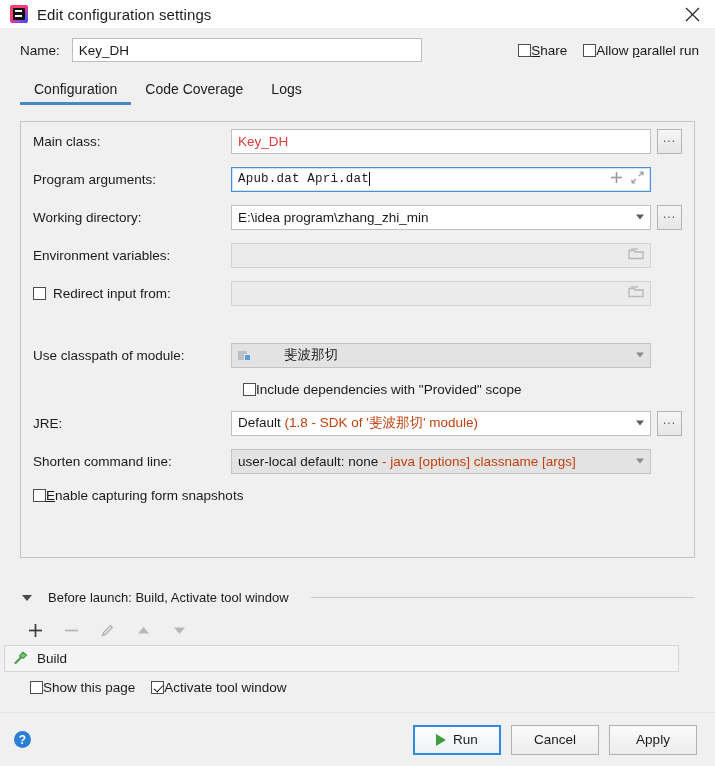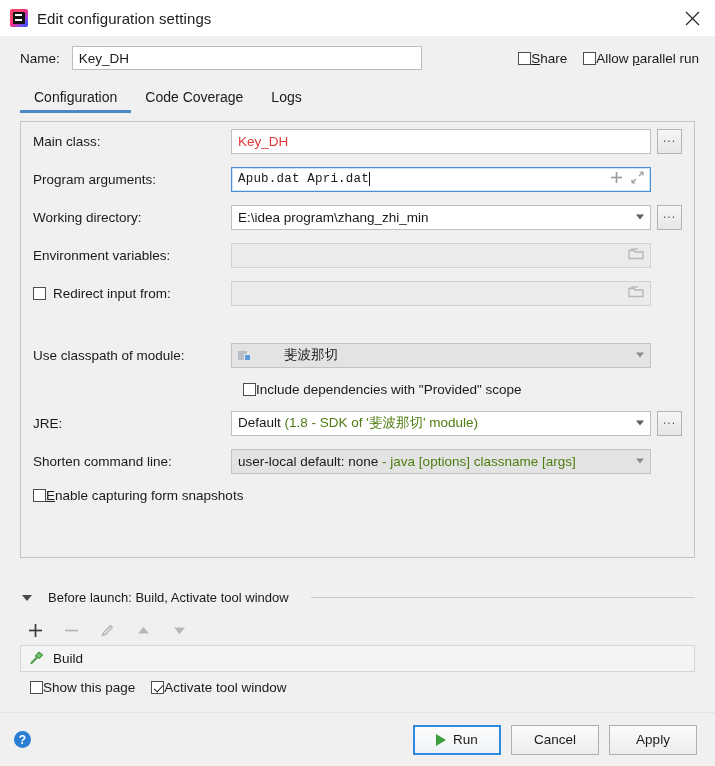--- a/index.html
+++ b/index.html
@@ -12,21 +12,21 @@
     background: #f0f0f0;
     font-family: "Liberation Sans", sans-serif;
     font-size: 13.5px;
     color: #1a1a1a;
     overflow: hidden;
     position: relative;
   }
 
   
   .titlebar {
-    height: 36px;
+    height: 28px;
     background: #ffffff;
     display: flex;
     align-items: center;
     padding: 0 0 0 10px;
     box-sizing: border-box;
   }
   .app-icon {
     width: 18px;
     height: 18px;
     border-radius: 2px;
@@ -221,21 +221,21 @@
     letter-spacing: 0.2px;
   }
   .caret {
     display: inline-block;
     width: 1px;
     height: 14px;
     background: #111;
     vertical-align: -3px;
     margin-left: 0px;
   }
-  .hint { color: #4d7c0f; }
+  .hint { color: #c2410c; }
 
   .browse-btn {
     width: 25px;
     height: 25px;
     margin-left: 6px;
     flex: 0 0 auto;
     border: 1px solid #b4b4b4;
     background: linear-gradient(#f6f6f6,#e6e6e6);
     display: flex;
     align-items: center;
@@ -329,21 +329,21 @@
     top: 618px;
     display: flex;
     align-items: center;
     gap: 18px;
     height: 24px;
   }
   .tb-ico { cursor: pointer; display:flex; align-items:center; justify-content:center; width: 18px; height: 18px;}
 
   .bl-list {
     position: absolute;
-    left: 20px;
+    left: 4px;
     top: 645px;
     width: 675px;
     height: 27px;
     border: 1px solid #d6d6d6;
     background: #f4f4f4;
     box-sizing: border-box;
     display: flex;
     align-items: center;
     padding-left: 8px;
     gap: 8px;

